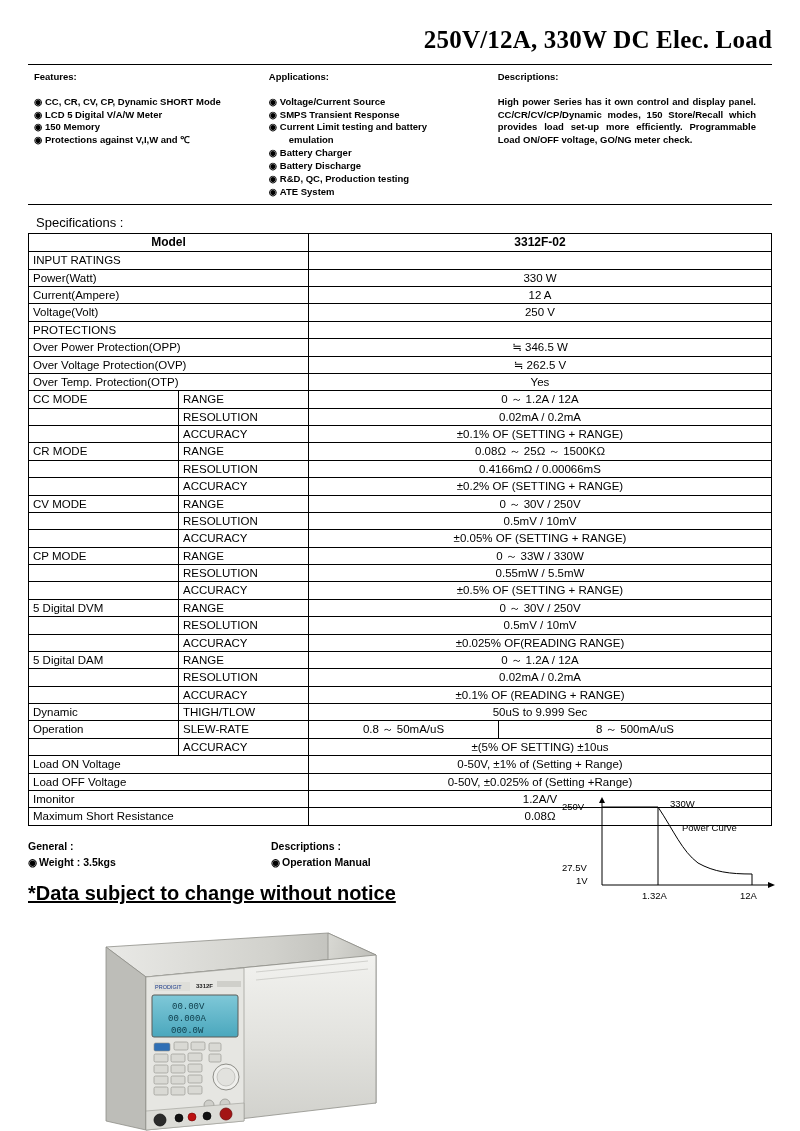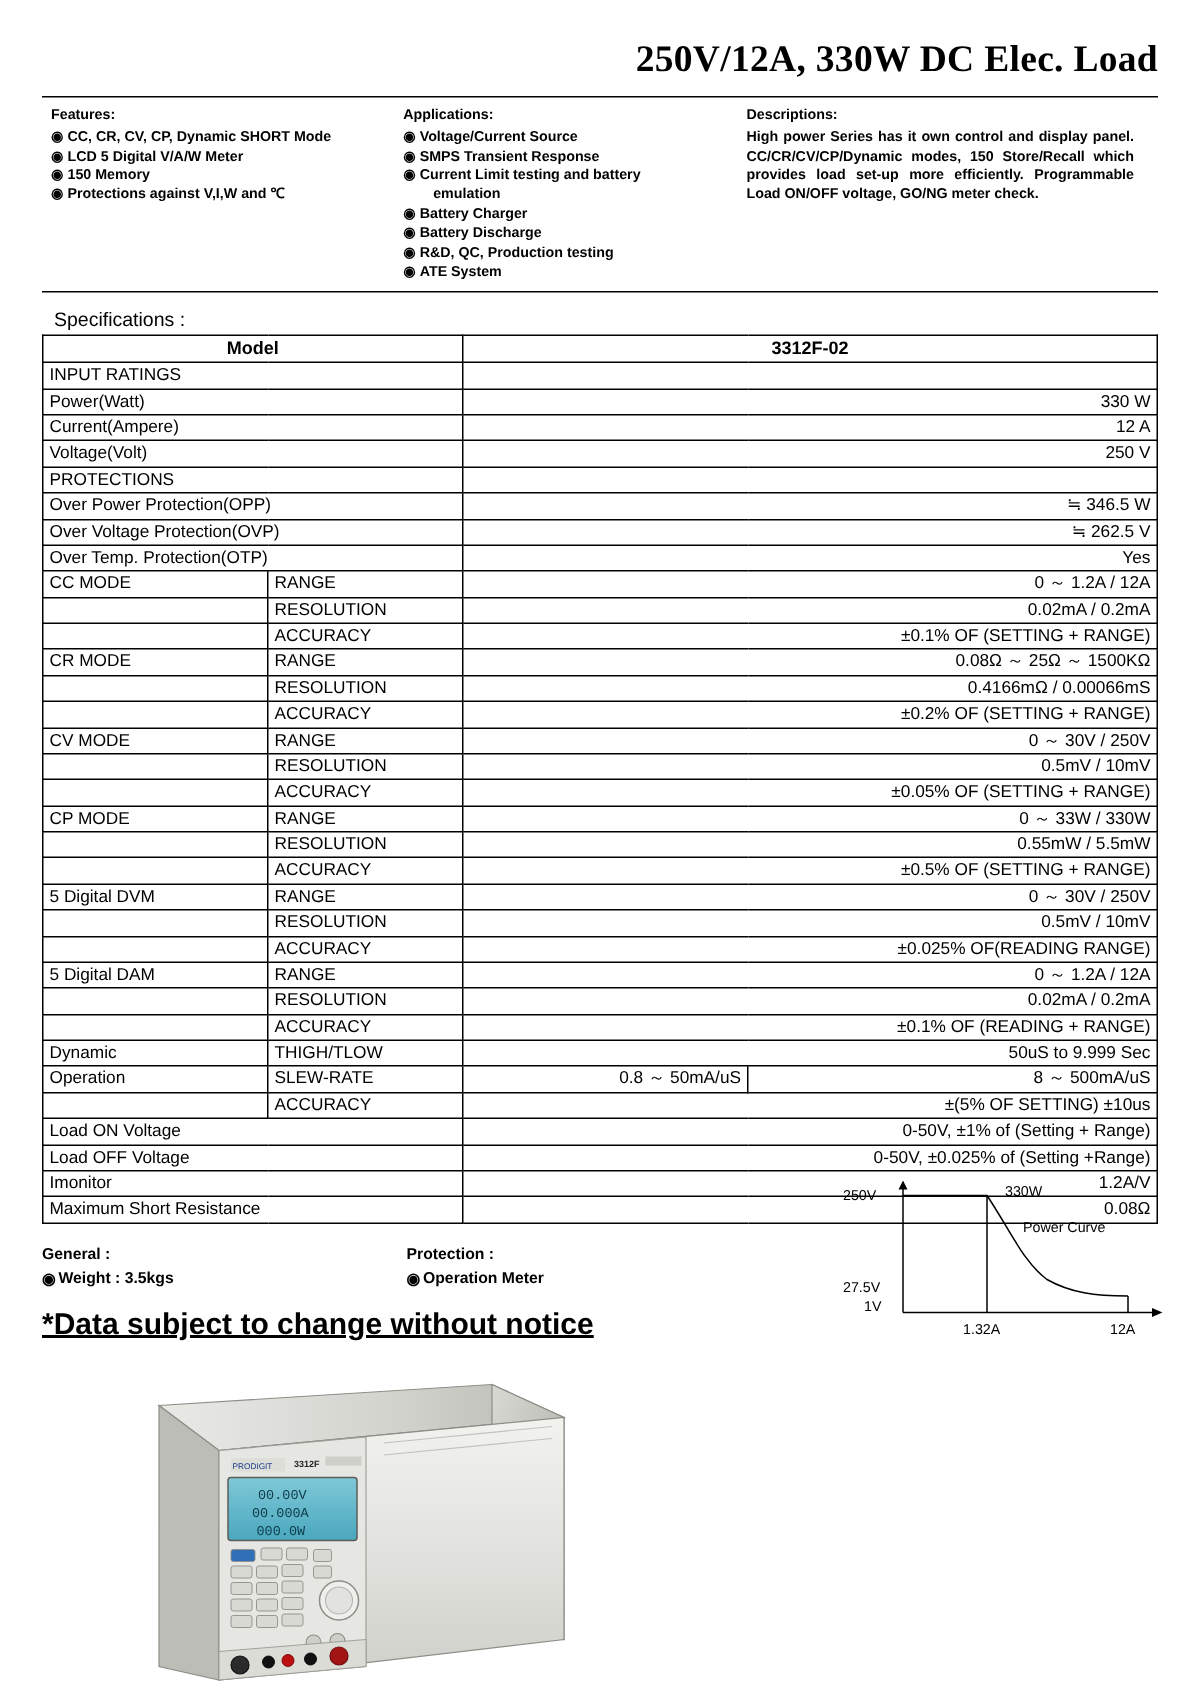--- a/index.html
+++ b/index.html
@@ -30,21 +30,21 @@
     display: flex;
     padding: 6px 6px 6px 6px;
     font-size: 9.5px;
     line-height: 1.35;
     font-weight: bold;
   }
   .intro .col { padding-right: 10px; }
   .intro .col.c1 { width: 238px; }
   .intro .col.c2 { width: 232px; }
   .intro .col.c3 { width: 272px; }
-  .intro .colhead { margin-bottom: 2px; }
+  .intro .colhead { margin-bottom: 12px; }
   .intro ul { list-style: none; margin: 0; padding: 0; }
   .intro li { padding-left: 11px; position: relative; }
   .intro li .b { position: absolute; left: 0; top: 0; }
   .intro li.sub { padding-left: 20px; }
   .just { text-align: justify; }
 
   .spec-label {
     font-size: 13px;
     margin: 10px 0 3px 8px;
   }
@@ -56,21 +56,21 @@
   }
   table.spec td, table.spec th {
     border: 1px solid #000;
     padding: 1px 4px;
     vertical-align: middle;
     font-weight: normal;
     line-height: 1.25;
     height: 17px;
   }
   table.spec th { text-align: center; font-weight: bold; font-size: 12px; }
-  td.c { text-align: right; }
+  td.c { text-align: center; }
   td.l { text-align: left; }
   td.ind1 { padding-left: 12px; }
   td.nb-top { border-top: none; }
   td.nb-bot { border-bottom: none; }
   td.grp { vertical-align: top; padding-top: 2px; }
 
   .footer-cols {
     display: flex;
     margin-top: 14px;
     font-size: 10.5px;
@@ -333,22 +333,22 @@
     </tr>
   </tbody>
     </table>
 
   <div class="footer-cols">
     <div class="fc1">
       <div class="line">General :</div>
       <div class="item"><span class="b">◉</span><span>Weight : 3.5kgs</span></div>
     </div>
     <div class="fc2">
-      <div class="line">Protection :</div>
-      <div class="item"><span class="b">◉</span><span>Operation Meter</span></div>
+      <div class="line">Descriptions :</div>
+      <div class="item"><span class="b">◉</span><span>Operation Manual</span></div>
     </div>
   </div>
 
   <div class="notice">*Data subject to change without notice</div>
 
   <div class="bottom">
 
     <div class="graph">
       <svg width="250" height="130" viewBox="0 0 250 130" xmlns="http://www.w3.org/2000/svg">
 

